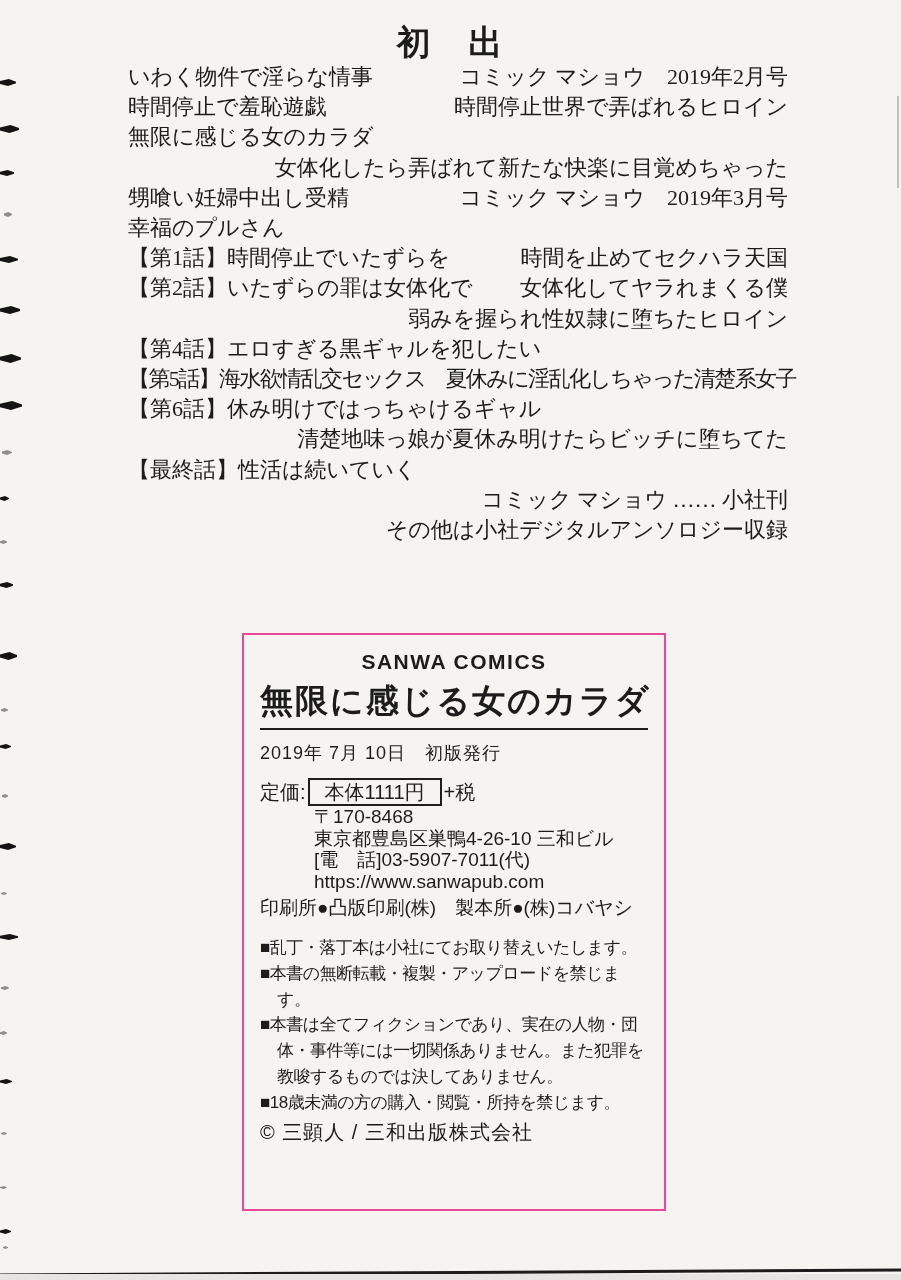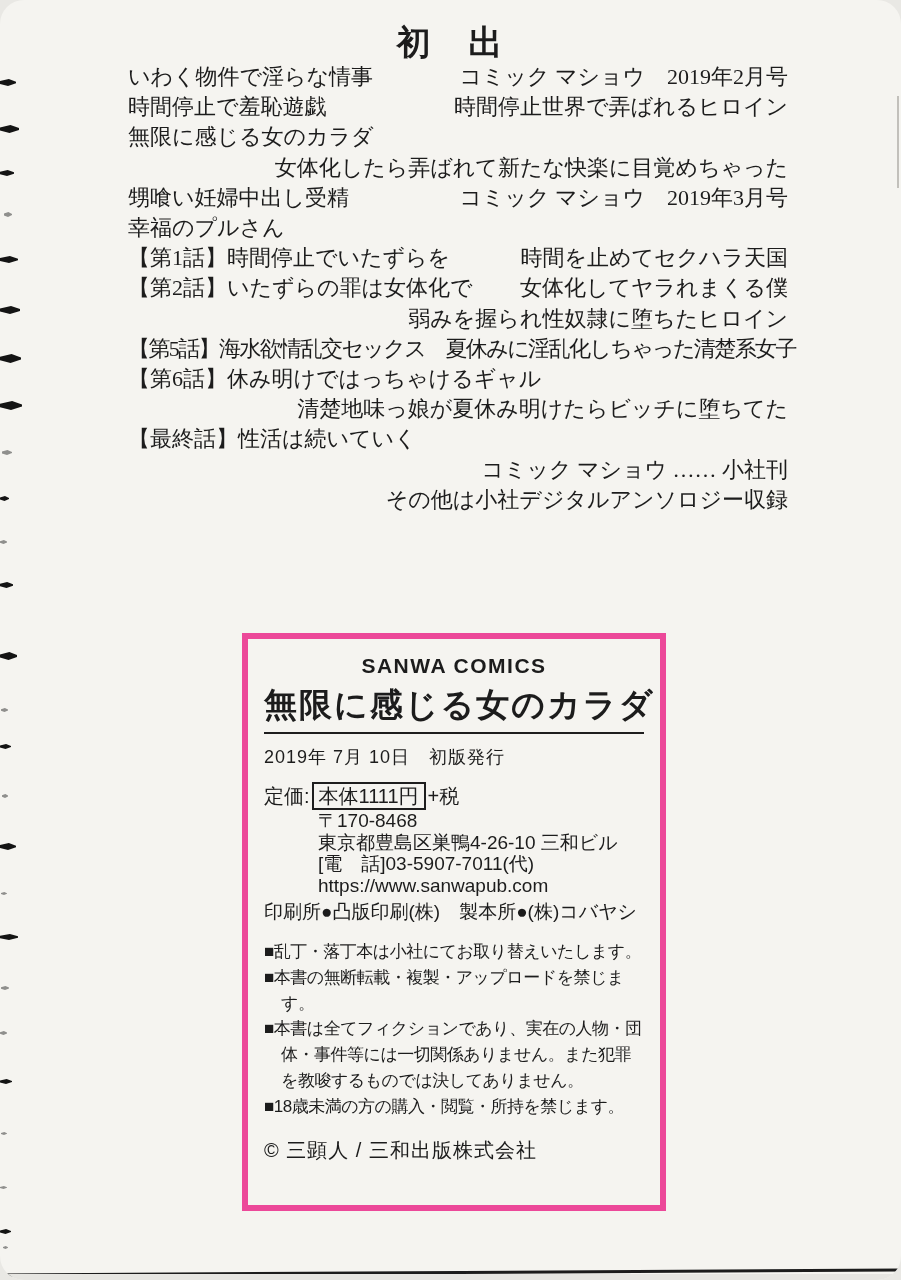--- a/index.html
+++ b/index.html
@@ -1,72 +1,71 @@
 <!DOCTYPE html>
 <html><head>
 <meta charset="utf-8">
 <style>
   html,body{margin:0;padding:0;background:#e9e8e4;}
   .page{
     position:relative;width:901px;height:1280px;overflow:hidden;
     background:#f5f4f0;color:#1c1c1c;
     font-family:"Liberation Serif","DejaVu Serif",serif;
-    border-radius:24px;
   }
   
   .page-title{
     position:absolute;top:20px;left:0;width:100%;
     text-align:center;font-size:34px;font-weight:bold;letter-spacing:2px;
   }
   .credits{
     position:absolute;left:128px;top:62px;width:660px;
   }
   .c-row{
     height:30.2px;display:flex;justify-content:space-between;align-items:center;
     font-size:22px;white-space:nowrap;
   }
   .c-row.only-right{justify-content:flex-end;}
   .c-row .l{text-align:left;}
   .c-row .r{text-align:left;}
   .tight{letter-spacing:-1.6px;}
   
   .colophon-box{
     position:absolute;left:242px;top:633px;width:424px;height:578px;
-    border:6px solid #ec4899;box-sizing:border-box;
+    border:2px solid #ec4899;box-sizing:border-box;
     padding:14px 16px 0 16px;
     font-family:"Liberation Sans","DejaVu Sans",sans-serif;
   }
   .imprint{
     text-align:center;font-size:21px;font-weight:bold;letter-spacing:1.5px;
     line-height:26px;
   }
   .book-title{
     margin-top:5px;font-family:"Liberation Serif","DejaVu Serif",serif;
     font-weight:bold;font-size:33px;letter-spacing:2px;line-height:42px;
     white-space:nowrap;
   }
   .title-underline{height:0;border-bottom:2.5px solid #1e1e1e;margin-top:6px;}
   .edition{margin-top:11px;font-size:18px;line-height:24px;letter-spacing:1px;}
   .price-row{margin-top:13px;font-size:20px;line-height:27px;}
   .price-box{
-    display:inline-block;border:2px solid #1e1e1e;padding:0 5px;line-height:24px;
+    display:inline-block;border:2px solid #1e1e1e;padding:0 15px;line-height:24px;
     margin:0 2px;
     text-align:right;
   }
   .staff{margin-top:7px;}
   .staff-row{font-size:20px;line-height:24.5px;letter-spacing:0.5px;white-space:nowrap;}
   .addr{padding-left:54px;}
   .addr-row{font-size:19px;line-height:21.5px;white-space:nowrap;}
   .printer-row{margin-top:4px;font-size:19px;line-height:24px;white-space:nowrap;}
   .notices{margin-top:15px;}
   .notice{
     font-size:17px;line-height:25.8px;letter-spacing:-0.5px;
     padding-left:17px;text-indent:-17px;
   }
-  .copyright{margin-top:17px;font-size:20px;letter-spacing:1px;}
+  .copyright{margin-top:3px;font-size:20px;letter-spacing:1px;}
   
   .artifact{
     position:absolute;background:#141414;
     clip-path:polygon(0 30%,55% 0,100% 38%,100% 62%,50% 100%,0 70%);
   }
   .artifact.faint{opacity:.45;}
   .right-edge{
     position:absolute;left:897px;top:96px;width:1.5px;height:92px;
     background:#c2c0bb;
   }
@@ -111,20 +110,23 @@
     <div class="c-row">
         <span class="l">【第1話】時間停止でいたずらを</span>
         <span class="r">時間を止めてセクハラ天国</span>
       </div>
     <div class="c-row">
         <span class="l">【第2話】いたずらの罪は女体化で</span>
         <span class="r">女体化してヤラれまくる僕</span>
       </div>
     <div class="c-row only-right">
         <span class="r">弱みを握られ性奴隷に堕ちたヒロイン</span>
+      </div>
+    <div class="c-row">
+        <span class="l">【第4話】エロすぎる黒ギャルを犯したい</span>
       </div>
     <div class="c-row">
         <span class="l tight">【第5話】海水欲情乱交セックス　夏休みに淫乱化しちゃった清楚系女子</span>
       </div>
     <div class="c-row">
         <span class="l">【第6話】休み明けではっちゃけるギャル</span>
       </div>
     <div class="c-row only-right">
         <span class="r">清楚地味っ娘が夏休み明けたらビッチに堕ちてた</span>
       </div>

